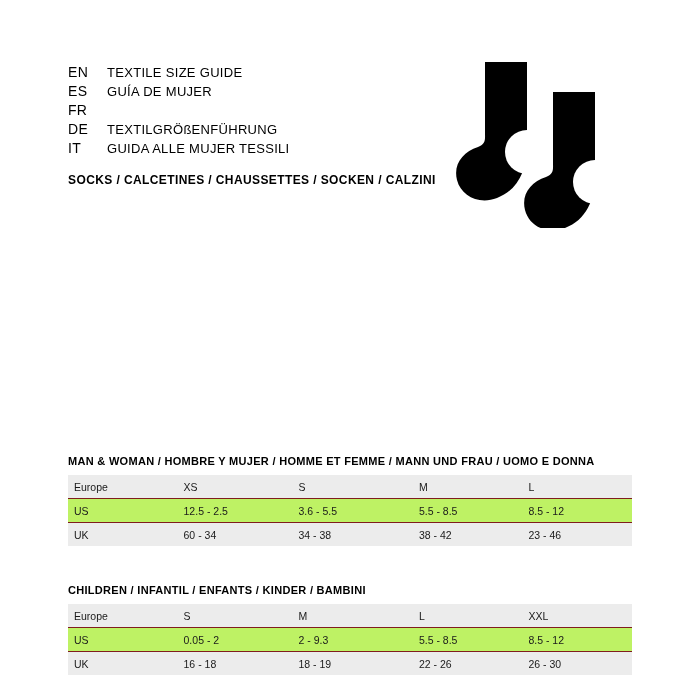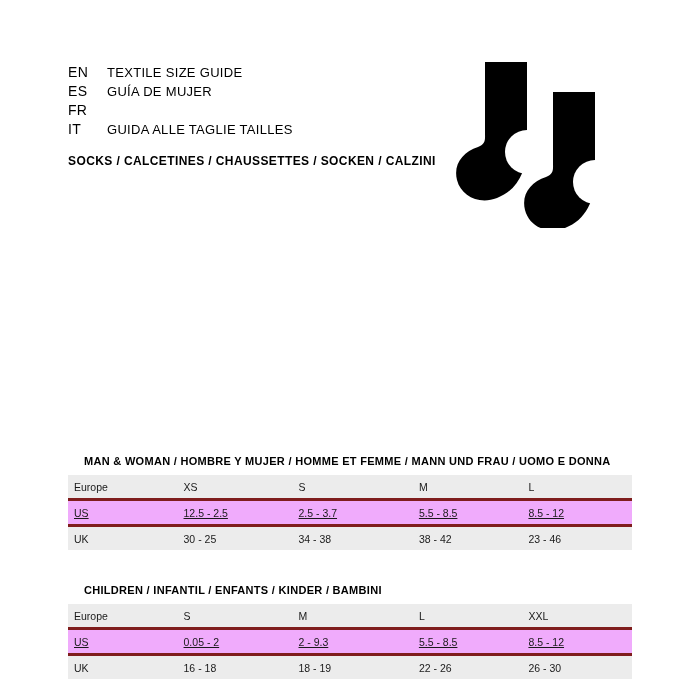--- a/index.html
+++ b/index.html
@@ -64,67 +64,70 @@
     width: 564px;
   }
   .table-block.man { top: 455px; }
   .table-block.children { top: 584px; }
 
   .table-title {
     font-size: 11px;
     font-weight: bold;
     letter-spacing: 0.3px;
     margin-bottom: 8px;
-    margin-left: 16px;
   }
   table {
     border-collapse: collapse;
     width: 100%;
     table-layout: fixed;
   }
   td {
     font-size: 10.5px;
     padding: 4px 0 4px 6px;
     color: #1a1a1a;
     border: none;
     height: 15px;
     vertical-align: middle;
   }
   tr.shaded td { background: #ececec; }
-  tr.plain td { background: #f0abfc; text-decoration: underline; }
+  tr.plain td { background: #bef264; }
   .col-label { width: 95px; }
   .col-v { width: 100px; }
   .col-v2 { width: 105px; }
   .col-v3 { width: 95px; }
   .col-v4 { width: 95px; }
-  .row-sep td { border-bottom: 3px solid #7f1d1d; }
+  .row-sep td { border-bottom: 1px solid #7f1d1d; }
 </style>
 </head>
 <body>
 
 <div class="header">
 
   <div class="lang-row">
     <span class="lang-code">EN</span>
     <span class="lang-text">TEXTILE SIZE GUIDE</span>
   </div>
 
   <div class="lang-row">
     <span class="lang-code">ES</span>
     <span class="lang-text">GUÍA DE MUJER</span>
   </div>
 
   <div class="lang-row">
     <span class="lang-code">FR</span>
   </div>
 
+  <div class="lang-row">
+    <span class="lang-code">DE</span>
+    <span class="lang-text">TEXTILGRÖßENFÜHRUNG</span>
+  </div>
 
   <div class="lang-row">
     <span class="lang-code">IT</span>
-    <span class="lang-text">GUIDA ALLE TAGLIE TAILLES</span>
+    <span class="lang-text">GUIDA ALLE MUJER TESSILI</span>
   </div>
 
   <div class="subtitle">SOCKS / CALCETINES / CHAUSSETTES / SOCKEN / CALZINI</div>
 </div>
 
 <div class="socks">
   <svg viewBox="0 0 175 170" width="175" height="170" xmlns="http://www.w3.org/2000/svg" aria-hidden="true">
 
     <g>
       <path d="M30 4 h42 v84 c0 24 -9 44 -30 52 c-18 7 -36 -2 -40 -18 c-4 -16 6 -28 21 -33 c8 -3 7 -8 7 -14 z" fill="#000000"></path>
@@ -145,27 +148,27 @@
       <tr class="shaded row-sep">
         <td class="col-label">Europe</td>
         <td class="col-v">XS</td>
         <td class="col-v2">S</td>
         <td class="col-v3">M</td>
         <td class="col-v4">L</td>
       </tr>
       <tr class="plain row-sep">
         <td class="col-label">US</td>
         <td class="col-v">12.5 - 2.5</td>
-        <td class="col-v2">2.5 - 3.7</td>
+        <td class="col-v2">3.6 - 5.5</td>
         <td class="col-v3">5.5 - 8.5</td>
         <td class="col-v4">8.5 - 12</td>
       </tr>
       <tr class="shaded">
         <td class="col-label">UK</td>
-        <td class="col-v">30 - 25</td>
+        <td class="col-v">60 - 34</td>
         <td class="col-v2">34 - 38</td>
         <td class="col-v3">38 - 42</td>
         <td class="col-v4">23 - 46</td>
       </tr>
     </tbody>
   </table>
 </div>
 
 <div class="table-block children">
   <div class="table-title">CHILDREN / INFANTIL / ENFANTS / KINDER / BAMBINI</div>

